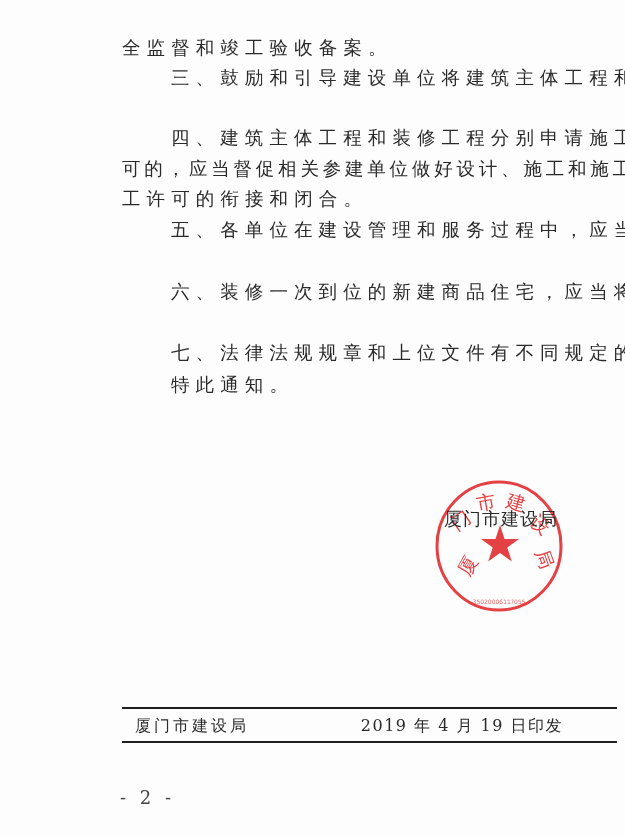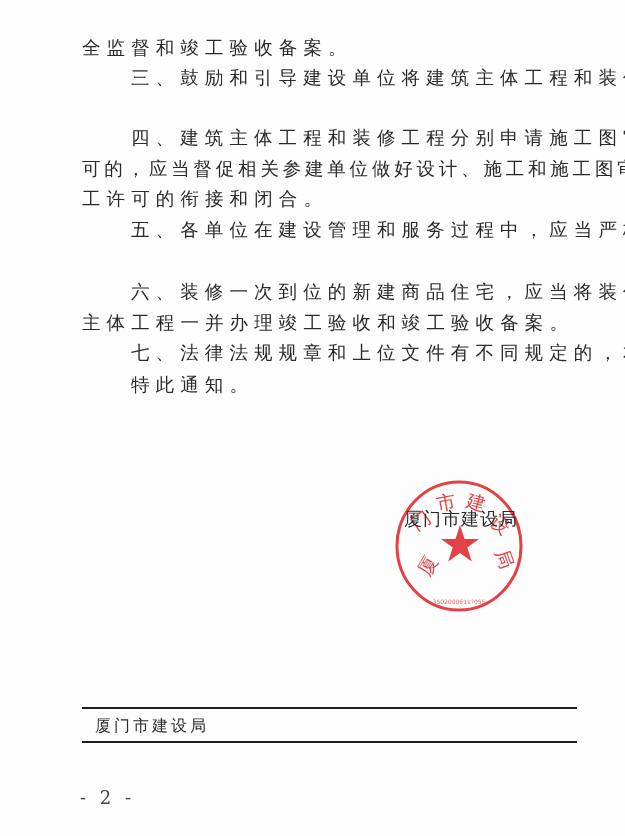--- a/index.html
+++ b/index.html
@@ -2,21 +2,21 @@
 <html><head>
 <meta charset="utf-8">
 <style>
   html, body { margin: 0; padding: 0; }
   body {
     width: 625px; height: 836px; position: relative; overflow: hidden;
     background: #fdfdfd;
     font-family: "DejaVu Serif", "Liberation Serif", serif;
     color: #2a2a2a;
   }
-  .page { position: absolute; inset: 0; }
+  .page { position: absolute; inset: 0; margin-left: 40px; }
   .line {
     position: absolute; left: 82px; width: 500px;
     font-size: 18.5px; letter-spacing: 6.1px; white-space: nowrap;
     line-height: 22px; height: 22px;
   }
   .line.indent { left: 131px; }
   .sig {
     position: absolute; font-size: 18px; white-space: nowrap; line-height: 22px;
     z-index: 3;
   }
@@ -49,21 +49,20 @@
 
 <div class="page">
 
   <div class="line" style="top:37px">全监督和竣工验收备案。</div>
   <div class="line indent" style="top:67px">三、鼓励和引导建设单位将建筑主体工程和装修工程一次性</div>
   <div class="line indent" style="top:127px">四、建筑主体工程和装修工程分别申请施工图审查、施工许</div>
   <div class="line" style="top:158px; letter-spacing:3.8px">可的，应当督促相关参建单位做好设计、施工和施工图审查、施</div>
   <div class="line" style="top:188px">工许可的衔接和闭合。</div>
   <div class="line indent" style="top:219px">五、各单位在建设管理和服务过程中，应当严格执行装修工</div>
   <div class="line indent" style="top:281px">六、装修一次到位的新建商品住宅，应当将装修工程和建筑</div>
-  <div class="line" style="top:312px">主体工程一并办理竣工验收和竣工验收备案。</div>
   <div class="line indent" style="top:342px">七、法律法规规章和上位文件有不同规定的，本通知相关规</div>
 
   <div class="line indent" style="top:374px">特此通知。</div>
 
   <svg class="seal" viewBox="0 0 130 134">
     <g fill="none" stroke="#e0282b">
       <ellipse cx="65" cy="67" rx="62" ry="64" stroke-width="3"></ellipse>
     </g>
     <polygon fill="#e0282b" points="66,46 70.5,60 85,60 73.3,68.6 77.8,82.5 66,74 54.2,82.5 58.7,68.6 47,60 61.5,60"></polygon>
     <g fill="#e0282b" font-family="DejaVu Serif, serif" font-size="19" text-anchor="middle">
@@ -76,16 +75,17 @@
     </g>
     <g fill="#e0282b" font-family="DejaVu Sans, sans-serif" font-size="6" text-anchor="middle" opacity="0.8">
       <text x="65" y="125">3502000611?055</text>
     </g>
   </svg>
 
   <div class="sig sig-org">厦门市建设局</div>
 
   <div class="rule top"></div>
   <div class="footer-org">厦门市建设局</div>
+  <div class="footer-date">2019 年 4 月 19 日印发</div>
   <div class="rule bottom"></div>
 
   <div class="page-num">- 2 -</div>
 </div>
 
 </body></html>

